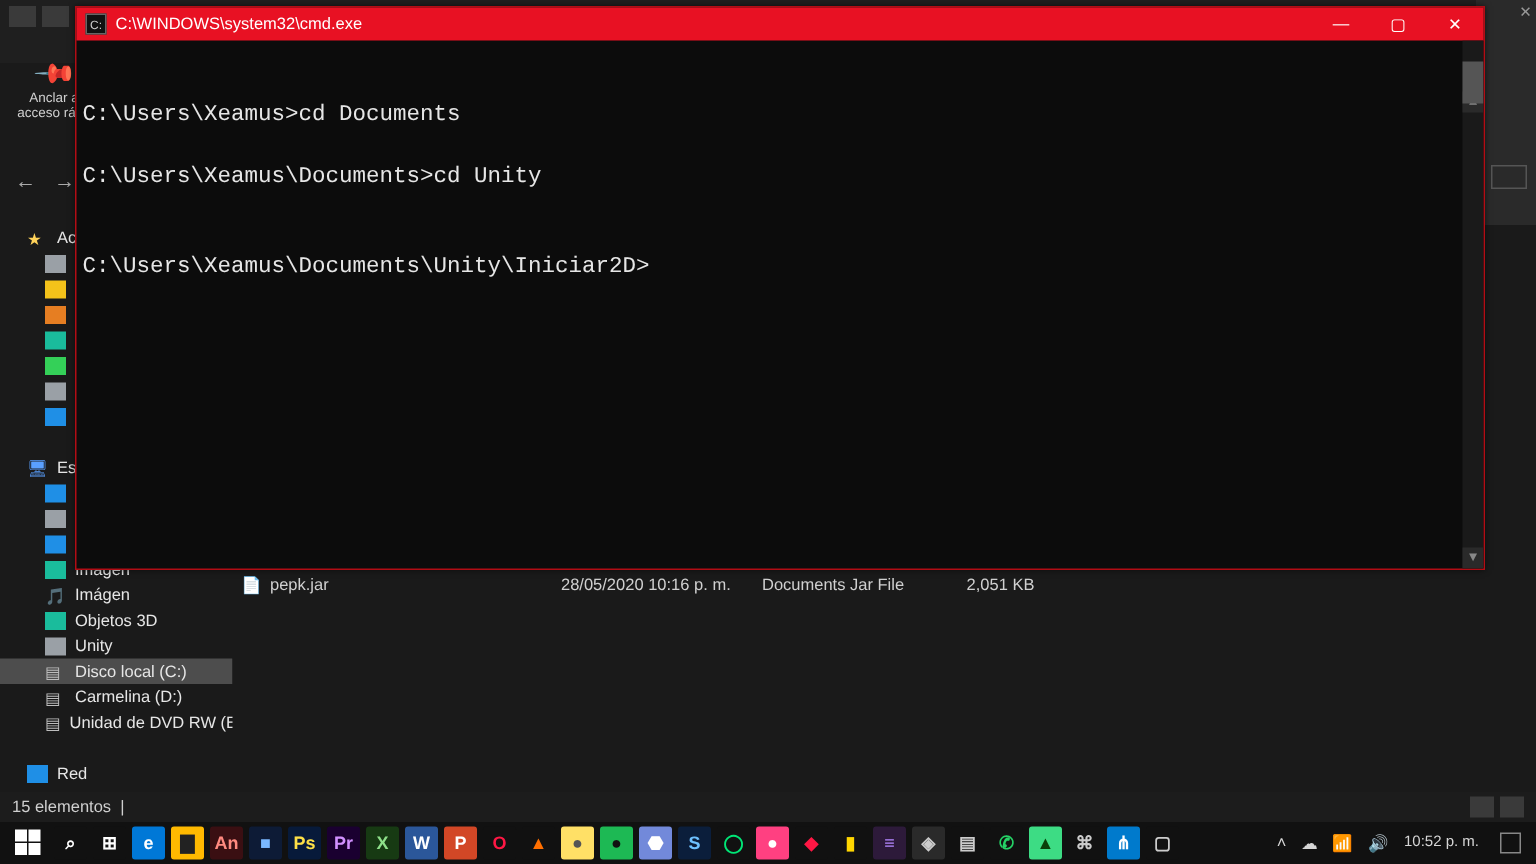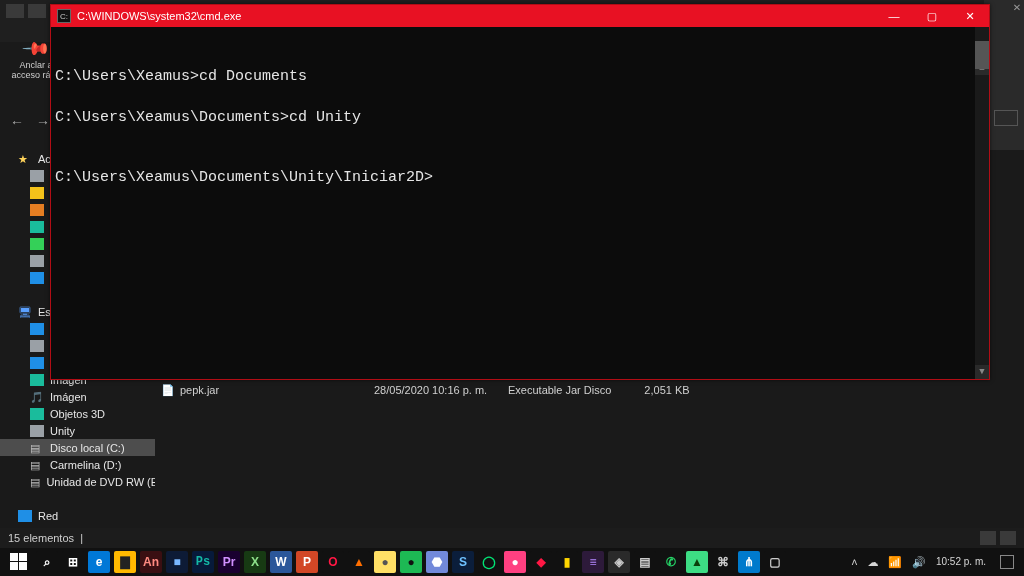--- a/index.html
+++ b/index.html
@@ -319,21 +319,21 @@
       <span class="ic ic-blue"></span>
       <span>Red</span>
     </div>
   </div>
 
 <div class="filelist">
   <div class="row">
     <span class="icon">📄</span>
     <span class="col-name">pepk.jar</span>
     <span class="col-date">28/05/2020 10:16 p. m.</span>
-    <span class="col-type">Executable Jar Disco</span>
+    <span class="col-type">Documents Jar File</span>
     <span class="col-size">2,051 KB</span>
   </div>
 </div>
 
 <div class="statusbar">
   <span><span>15 elementos</span>&nbsp;&nbsp;|</span>
   <span class="views">
     <span class="v"></span>
     <span class="v"></span>
   </span>
@@ -346,21 +346,21 @@
       <span></span>
       <span></span>
   </div>
   <div id="tb-icons" style="display:flex;align-items:center;">
       <span class="tbicon" style="background: rgb(17, 17, 17); color: rgb(255, 255, 255);">⌕</span>
       <span class="tbicon" style="background: rgb(17, 17, 17); color: rgb(255, 255, 255);">⊞</span>
       <span class="tbicon" style="background: rgb(0, 120, 215); color: rgb(255, 255, 255);">e</span>
       <span class="tbicon" style="background: rgb(255, 185, 0); color: rgb(34, 34, 34);">▇</span>
       <span class="tbicon" style="background: rgb(58, 15, 18); color: rgb(255, 138, 128);">An</span>
       <span class="tbicon" style="background: rgb(13, 27, 54); color: rgb(122, 184, 255);">■</span>
-      <span class="tbicon" style="background: rgb(7, 26, 58); color: #14b8a6; font-family: Liberation Mono, monospace;">Ps</span>
+      <span class="tbicon" style="background: rgb(7, 26, 58); color: #fde047;">Ps</span>
       <span class="tbicon" style="background: rgb(26, 0, 48); color: rgb(209, 144, 255);">Pr</span>
       <span class="tbicon" style="background: rgb(23, 58, 19); color: rgb(142, 224, 138);">X</span>
       <span class="tbicon" style="background: rgb(43, 87, 154); color: rgb(255, 255, 255);">W</span>
       <span class="tbicon" style="background: rgb(210, 71, 38); color: rgb(255, 255, 255);">P</span>
       <span class="tbicon" style="background: rgb(17, 17, 17); color: rgb(255, 23, 68);">O</span>
       <span class="tbicon" style="background: rgb(17, 17, 17); color: rgb(255, 111, 0);">▲</span>
       <span class="tbicon" style="background: rgb(255, 224, 102); color: rgb(85, 85, 85);">●</span>
       <span class="tbicon" style="background: rgb(29, 185, 84); color: rgb(17, 17, 17);">●</span>
       <span class="tbicon" style="background: rgb(114, 137, 218); color: rgb(255, 255, 255);">⬣</span>
       <span class="tbicon" style="background: rgb(11, 30, 59); color: rgb(110, 193, 255);">S</span>

